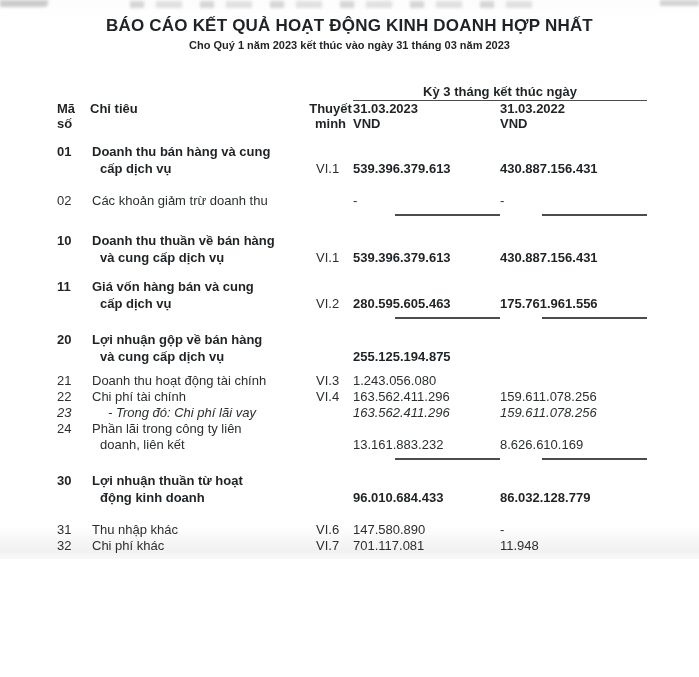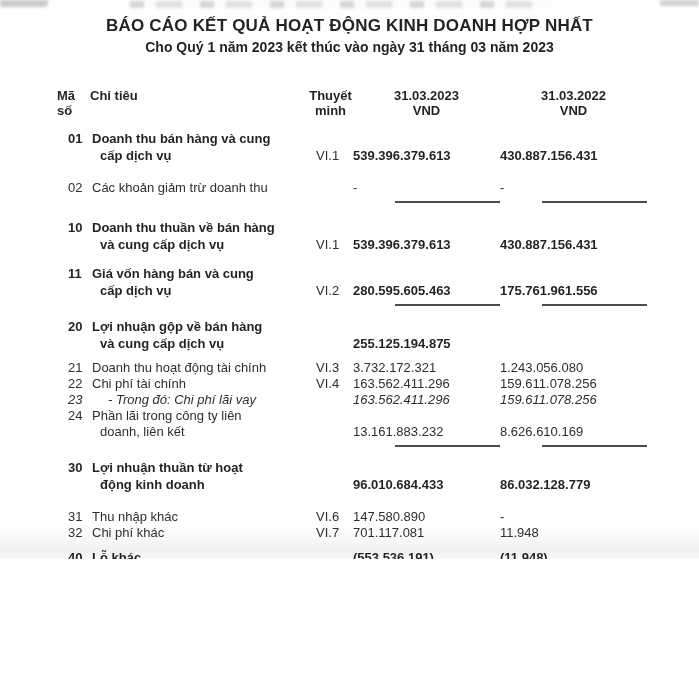--- a/index.html
+++ b/index.html
@@ -39,62 +39,62 @@
   .title {
     margin-top: 16px;
     text-align: center;
     font-size: 17px; font-weight: bold;
     letter-spacing: .2px;
     color: var(--textBold, #1f2325);
   }
   .subtitle {
     margin-top: 3px;
     text-align: center;
-    font-size: 14px; font-weight: bold;
+    font-size: 11px; font-weight: bold;
     color: var(--textBold, #1f2325);
   }
 
   .table { margin: 0 0 0 55px; width: 592px; }
 
   
   .thead {
     display: grid;
     grid-template-columns: 35px 218px 45px 294px;
     align-items: end;
     margin-top: 33px;
     font-size: 13px; line-height: 15px; font-weight: bold;
     color: var(--textBold, #1f2325);
   }
   .th-code  { white-space: pre-line; padding-left: 2px; }
   .th-label { text-align: left; align-self: end; padding-bottom: 15px; }
   .th-note  { white-space: pre-line; text-align: center; }
   .period   { text-align: center; border-bottom: 1.5px solid var(--line, #4c4c4c); padding-bottom: 1px; }
   .dates, .vnds { display: grid; grid-template-columns: 147px 147px; }
-  .dates span, .vnds span { text-align: center; }
+  .dates span, .vnds span { text-align: left; }
 
   
   .row {
     display: grid;
     grid-template-columns: 35px 218px 45px 147px 147px;
     align-items: end;
     font-size: 13px; line-height: 16px;
     color: var(--text, #2b2f30);
   }
   .row.section {
     font-weight: bold; line-height: 17px;
     margin-top: 12px;
     color: var(--textBold, #1f2325);
   }
   .row.section .c-note { font-weight: normal; color: var(--text, #2b2f30); }
   .row.sub-italic { font-style: italic; }
   .row.sub-italic .c-label { padding-left: 18px; text-indent: 0; }
   .gap-lg { margin-top: 16px !important; }
   .gap-md { margin-top: 8px !important; }
 
-  .c-code  { align-self: start; padding-left: 2px; margin-left: 11px; }
+  .c-code  { align-self: start; padding-left: 2px; }
   .c-label { padding-left: 10px; text-indent: -8px; white-space: pre-line; }
   .c-note  { padding-left: 8px; }
   .c-v     { text-align: left; }
 
   
   .sep-row {
     display: grid;
     grid-template-columns: 35px 218px 45px 147px 147px;
     margin-top: 5px; height: 2px;
   }
@@ -114,20 +114,21 @@
   <div class="subtitle">Cho Quý 1 năm 2023 kết thúc vào ngày 31 tháng 03 năm 2023</div>
 
   <div class="table">
     <div class="thead">
       <div class="th-code">Mã
 số</div>
       <div class="th-label">Chỉ tiêu</div>
       <div class="th-note">Thuyết
 minh</div>
       <div class="th-values">
+        <div class="period">Kỳ 3 tháng kết thúc ngày</div>
         <div class="dates">
           <span>31.03.2023</span>
           <span>31.03.2022</span>
         </div>
         <div class="vnds">
           <span>VND</span>
           <span>VND</span>
         </div>
       </div>
     </div>
@@ -176,21 +177,20 @@
     <div class="c-code">20</div>
     <div class="c-label">Lợi nhuận gộp về bán hàng
 và cung cấp dịch vụ</div>
     <div class="c-note"></div>
     <div class="c-v">255.125.194.875</div>
   </div>
         <div class="row item gap-md">
     <div class="c-code">21</div>
     <div class="c-label">Doanh thu hoạt động tài chính</div>
     <div class="c-note">VI.3</div>
-    <div class="c-v">3.732.172.321</div>
     <div class="c-v">1.243.056.080</div>
   </div>
         <div class="row item">
     <div class="c-code">22</div>
     <div class="c-label">Chi phí tài chính</div>
     <div class="c-note">VI.4</div>
     <div class="c-v">163.562.411.296</div>
     <div class="c-v">159.611.078.256</div>
   </div>
         <div class="row sub-italic">

